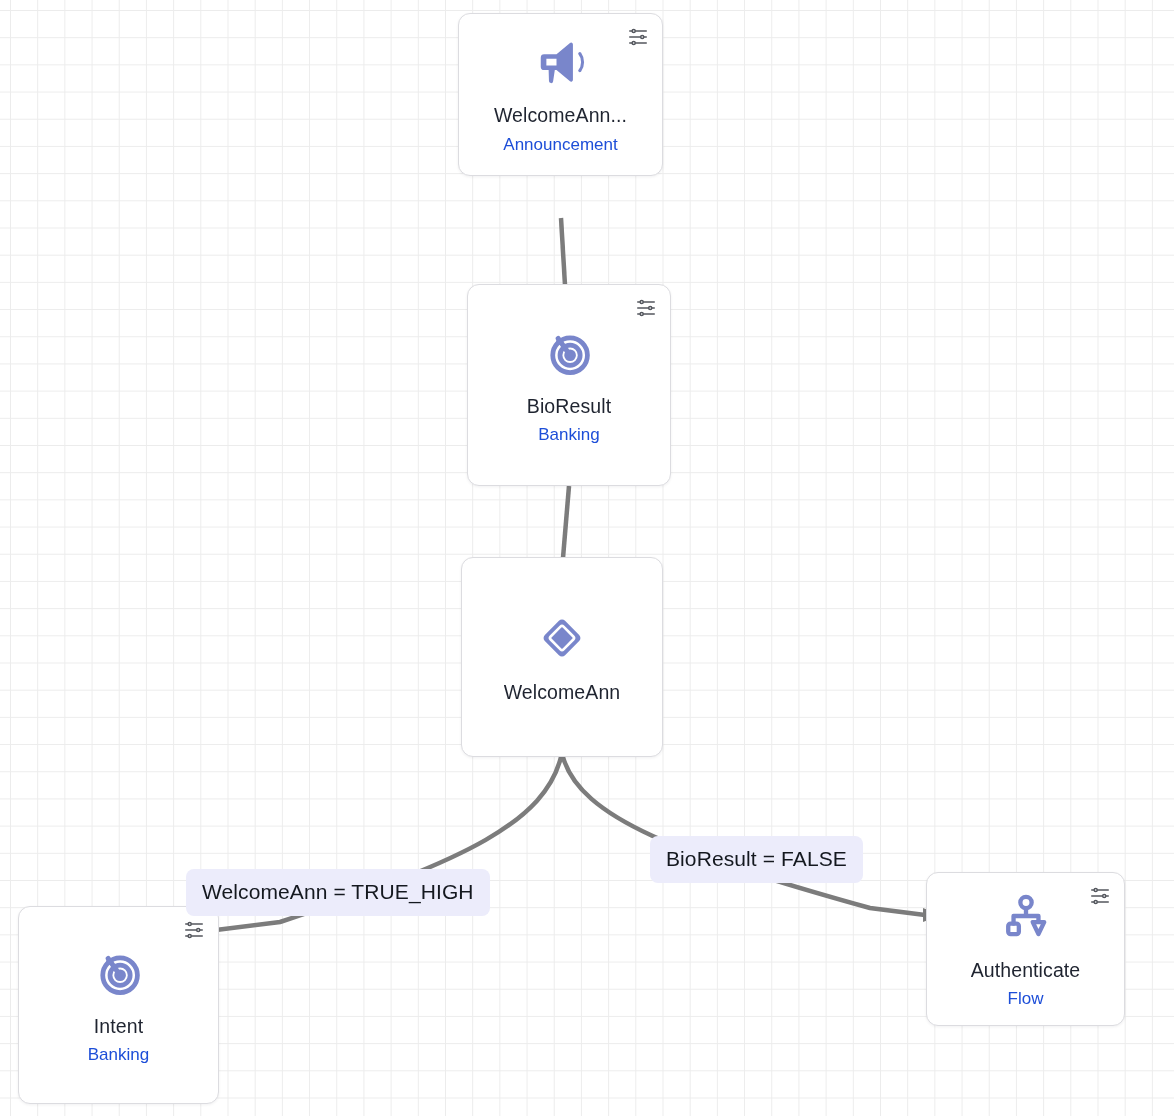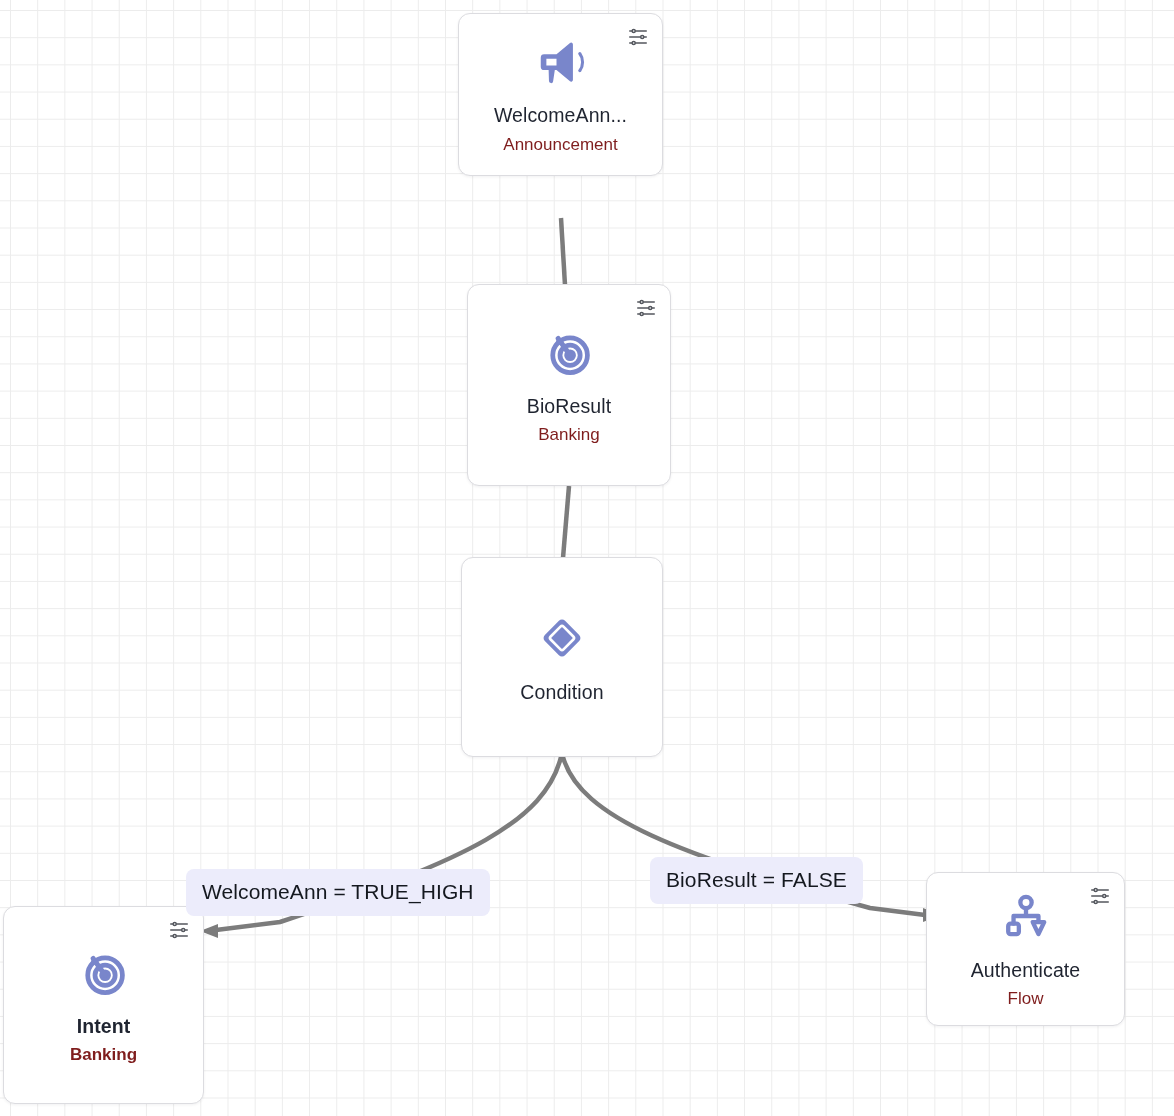--- a/index.html
+++ b/index.html
@@ -69,21 +69,21 @@
     line-height: 1.25;
     text-align: center;
     letter-spacing: 0.1px;
     white-space: nowrap;
     overflow: hidden;
     max-width: 92%;
   }
 
   .node-sub {
     font-size: 17px;
-    color: #7f1d1d;
+    color: #1d4ed8;
     line-height: 1.3;
     text-align: center;
     margin-top: 6px;
     white-space: nowrap;
   }
 
   .node.no-sub .node-title { margin-top: 0; }
 
   .edge-label {
     position: absolute;
@@ -95,25 +95,25 @@
     line-height: 1;
     padding: 12px 16px 14px 16px;
     white-space: nowrap;
     letter-spacing: 0.1px;
   }
 
   
   #node-welcome    { left: 458px; top: 13px;  width: 205px; height: 163px; }
   #node-askintent  { left: 467px; top: 284px; width: 204px; height: 202px; }
   #node-condition  { left: 461px; top: 557px; width: 202px; height: 200px; }
-  #node-intent     { left: 3px;  top: 906px; width: 201px; height: 198px; font-weight: bold; }
+  #node-intent     { left: 18px;  top: 906px; width: 201px; height: 198px; }
   #node-auth       { left: 926px; top: 872px; width: 199px; height: 154px; }
 
   #label-true  { left: 186px; top: 869px; }
-  #label-false { left: 650px; top: 857px; }
+  #label-false { left: 650px; top: 836px; }
 </style>
 </head>
 <body>
 
 <div id="canvas">
 
   <svg id="edge-layer" viewBox="0 0 1174 1116" xmlns="http://www.w3.org/2000/svg">
 
     <path d="M 561 218 L 565 285" stroke="#7c7c7c" stroke-width="4.5" fill="none" stroke-linecap="butt"></path>
 
@@ -182,21 +182,21 @@
     <div class="node-sub">Banking</div>
   </div>
 
   <div class="node no-sub" id="node-condition">
     <span class="node-icon">
       <svg viewBox="0 0 48 48" width="52" height="52">
         <rect x="10.8" y="10.8" width="26.4" height="26.4" rx="4" transform="rotate(45 24 24)" fill="#7986cb"></rect>
         <rect x="15.6" y="15.6" width="16.8" height="16.8" rx="2" transform="rotate(45 24 24)" fill="none" stroke="#ffffff" stroke-width="2.4"></rect>
       </svg>
     </span>
-    <div class="node-title">Condition</div>
+    <div class="node-title">WelcomeAnn</div>
   </div>
 
   <div class="node" id="node-intent">
     <span class="gear">
       <svg viewBox="0 0 24 24" width="22" height="22" fill="none" stroke="#54575e" stroke-width="1.6" stroke-linecap="round">
         <line x1="9" y1="5.5" x2="21" y2="5.5"></line>
         <line x1="3" y1="5.5" x2="5.6" y2="5.5"></line>
         <circle cx="7.3" cy="5.5" r="1.7" fill="#ffffff"></circle>
         <line x1="3" y1="12" x2="14.7" y2="12"></line>
         <line x1="18.4" y1="12" x2="21" y2="12"></line>

